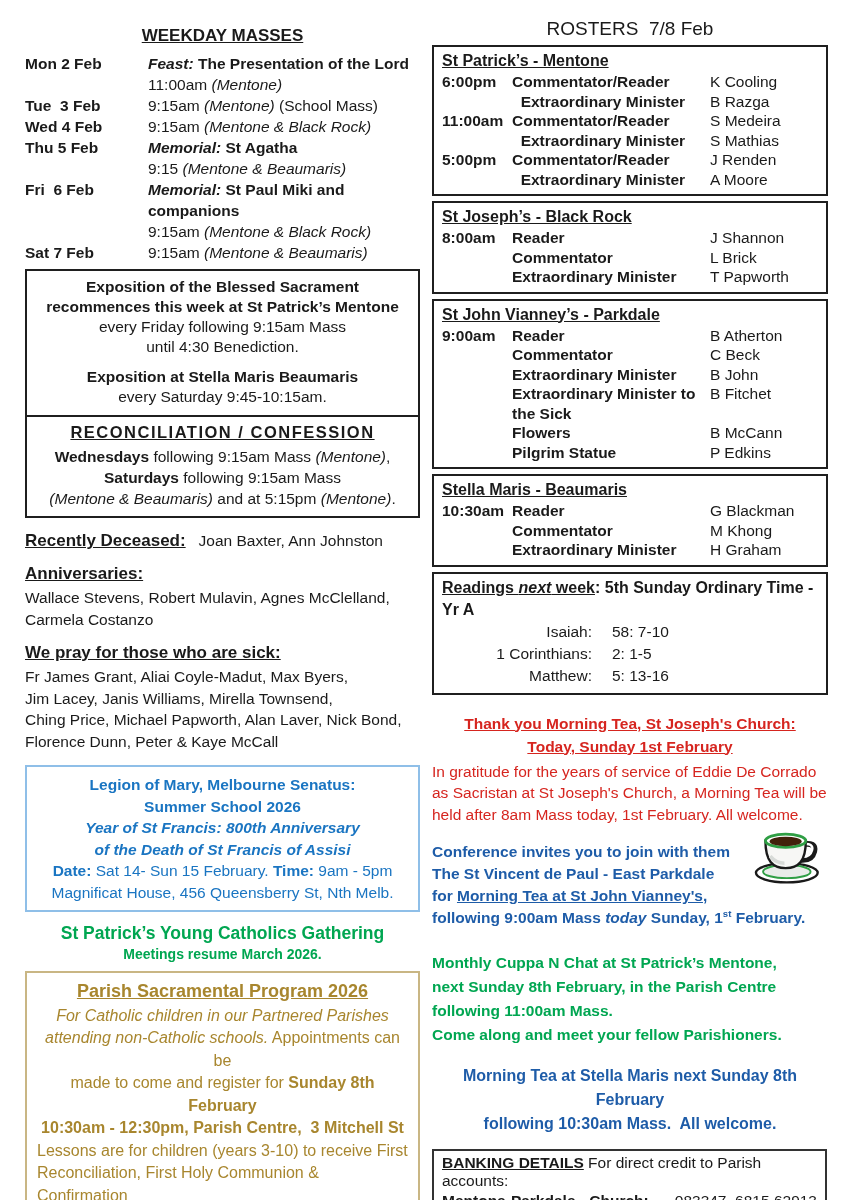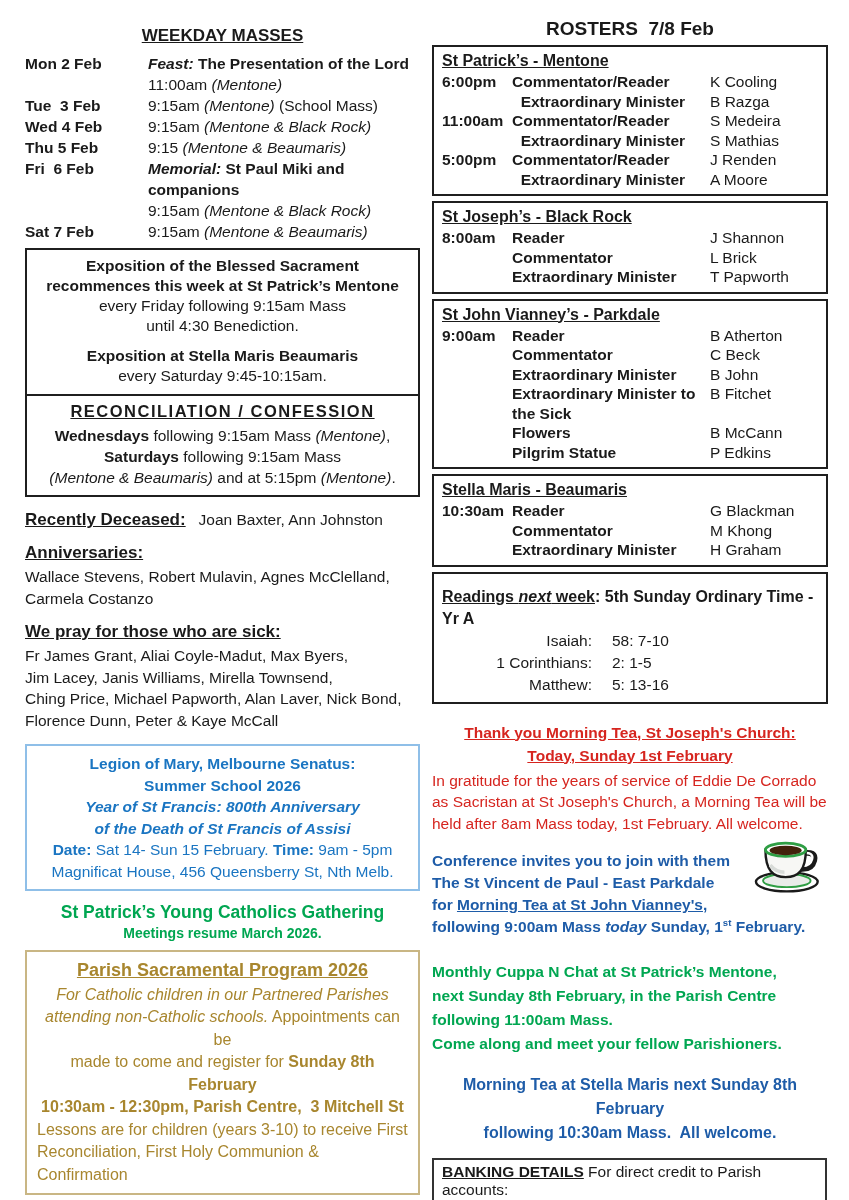--- a/index.html
+++ b/index.html
@@ -9,21 +9,21 @@
   .col-right{position:absolute;left:432px;top:0;width:396px;}
   .pre, .line, .seg{white-space:pre-wrap;}
   
   .sb{font-weight:700;}
   .si{font-style:italic;}
   .su{text-decoration:underline;}
   .sp{vertical-align:super;font-size:0.62em;line-height:0;}
   
   .h-main{font-size:17px;font-weight:700;text-decoration:underline;text-align:center;margin-top:26px;}
   .h-inline{font-size:17px;font-weight:700;text-decoration:underline;}
-  .h-rosters{font-size:19px;font-weight:700;text-align:center;margin-top:18px;}
+  .h-rosters{font-size:19px;font-weight:400;text-align:center;margin-top:18px;}
   
   .mass-table{margin-top:7px;font-size:15.5px;line-height:21px;}
   .mass-row{display:flex;}
   .mass-day{width:123px;font-weight:700;flex:none;}
   .mass-lines{flex:1;}
   
   .box{border:2px solid #1f1f1f;}
   .expo-box{margin-top:6px;padding:6px 6px 8px 6px;text-align:center;font-size:15.5px;line-height:20px;}
   .expo-p2{margin-top:10px;}
   .recon-box{margin-top:-2px;padding:5px 4px 7px 4px;text-align:center;font-size:15.5px;line-height:21px;}
@@ -41,21 +41,21 @@
   .sac-title{font-size:18px;font-weight:700;text-decoration:underline;text-align:center;margin-bottom:2px;}
   .al-c{text-align:center;}
   .al-l{text-align:left;}
   
   .roster-box{border:2px solid #1f1f1f;margin-top:5px;padding:3px 8px 5px 8px;}
   .roster-head{font-size:16px;font-weight:700;text-decoration:underline;line-height:22px;}
   .r-row{display:flex;font-size:15.5px;line-height:19.5px;}
   .r-time{width:70px;flex:none;font-weight:700;}
   .r-role{flex:1;font-weight:700;}
   .r-person{width:108px;flex:none;}
-  .readings-box{border:2px solid #1f1f1f;margin-top:5px;padding:12px 8px 6px 8px;}
+  .readings-box{border:2px solid #1f1f1f;margin-top:5px;padding:3px 8px 6px 8px;}
   .read-title{font-size:16px;line-height:22px;}
   .read-row{display:flex;font-size:15.5px;line-height:22px;}
   .read-book{width:150px;flex:none;text-align:right;}
   .read-ref{padding-left:20px;}
   
   .ty-wrap{margin-top:17px;color:var(--red);}
   .ty-h{text-align:center;font-size:15.5px;font-weight:700;text-decoration:underline;line-height:23px;}
   .ty-body{font-size:15.5px;line-height:21.5px;margin-top:3px;}
   .svdp{position:relative;margin-top:16px;color:var(--blue);font-size:15.5px;line-height:22px;}
   .cup{position:absolute;right:2px;top:-16px;}
@@ -89,20 +89,21 @@
         </div>
         <div class="mass-row">
           <div class="mass-day pre">Wed 4 Feb</div>
           <div class="mass-lines">
             <div class="line"><span class="seg">9:15am </span><span class="seg si">(Mentone &amp; Black Rock)</span></div>
           </div>
         </div>
         <div class="mass-row">
           <div class="mass-day pre">Thu 5 Feb</div>
           <div class="mass-lines">
+            <div class="line"><span class="seg sb si">Memorial:</span><span class="seg sb"> St Agatha</span></div>
             <div class="line"><span class="seg">9:15 </span><span class="seg si">(Mentone &amp; Beaumaris)</span></div>
           </div>
         </div>
         <div class="mass-row">
           <div class="mass-day pre">Fri  6 Feb</div>
           <div class="mass-lines">
             <div class="line"><span class="seg sb si">Memorial:</span><span class="seg sb"> St Paul Miki and companions</span></div>
             <div class="line"><span class="seg">9:15am </span><span class="seg si">(Mentone &amp; Black Rock)</span></div>
           </div>
         </div>

